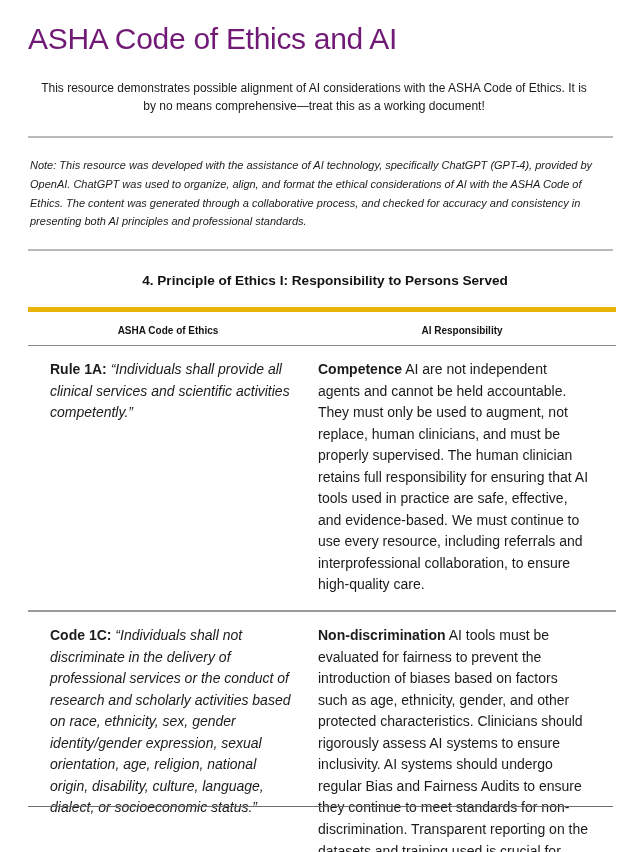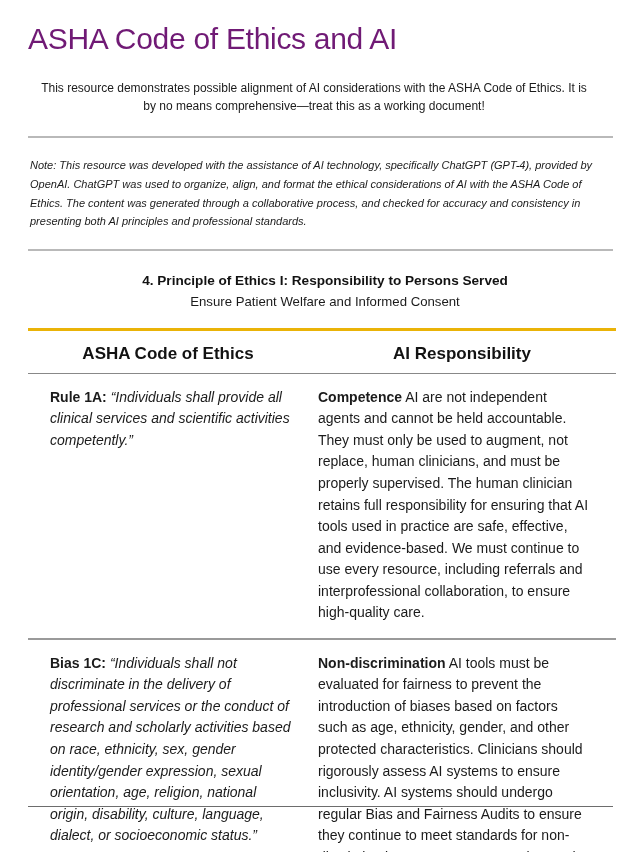--- a/index.html
+++ b/index.html
@@ -89,24 +89,24 @@
   .ethics-table {
     width: 588px;
     margin: 16px 0 0 8px;
     border-collapse: collapse;
     table-layout: fixed;
   }
   .ethics-table col.c-left  { width: 280px; }
   .ethics-table col.c-right { width: 308px; }
 
   .ethics-table thead th {
-    border-top: 3px solid #eab308;
+    border-top: 5px solid #eab308;
     border-bottom: 1px solid #888888;
     padding: 13px 6px 9px 6px;
-    font-size: 17px;
+    font-size: 10px;
     font-weight: 700;
     text-align: center;
     color: #121212;
   }
 
   .ethics-table tbody td {
     vertical-align: top;
     padding: 13px 18px 14px 22px;
     font-size: 14px;
     line-height: 1.54;
@@ -164,21 +164,20 @@
   <p class="intro">This resource demonstrates possible alignment of AI considerations with the ASHA Code of Ethics. It is by no means comprehensive—treat this as a working document!</p>
 
   <hr class="divider d-top">
 
   <p class="note">Note: This resource was developed with the assistance of AI technology, specifically ChatGPT (GPT-4), provided by OpenAI. ChatGPT was used to organize, align, and format the ethical considerations of AI with the ASHA Code of Ethics. The content was generated through a collaborative process, and checked for accuracy and consistency in presenting both AI principles and professional standards.</p>
 
   <hr class="divider d-note">
 
   <div class="section-head">
     <div class="section-title">4. Principle of Ethics I: Responsibility to Persons Served</div>
-    <div class="section-subtitle">Ensure Patient Welfare and Informed Consent</div>
   </div>
 
   <table class="ethics-table">
     <colgroup>
       <col class="c-left">
       <col class="c-right">
     </colgroup>
     <thead>
       <tr>
         <th>ASHA Code of Ethics</th>
@@ -189,21 +188,21 @@
       <tr>
         <td class="col-rule">
           <span class="lead">Rule 1A:</span><span> “Individuals shall provide all clinical services and scientific activities competently.”</span>
         </td>
         <td class="col-ai">
           <span class="lead">Competence</span><span> AI are not independent agents and cannot be held accountable. They must only be used to augment, not replace, human clinicians, and must be properly supervised. The human clinician retains full responsibility for ensuring that AI tools used in practice are safe, effective, and evidence-based. We must continue to use every resource, including referrals and interprofessional collaboration, to ensure high-quality care.</span>
         </td>
       </tr>
       <tr>
         <td class="col-rule">
-          <span class="lead">Bias 1C:</span><span> “Individuals shall not discriminate in the delivery of professional services or the conduct of research and scholarly activities based on race, ethnicity, sex, gender identity/gender expression, sexual orientation, age, religion, national origin, disability, culture, language, dialect, or socioeconomic status.”</span>
+          <span class="lead">Code 1C:</span><span> “Individuals shall not discriminate in the delivery of professional services or the conduct of research and scholarly activities based on race, ethnicity, sex, gender identity/gender expression, sexual orientation, age, religion, national origin, disability, culture, language, dialect, or socioeconomic status.”</span>
         </td>
         <td class="col-ai">
           <span class="lead">Non-discrimination</span><span> AI tools must be evaluated for fairness to prevent the introduction of biases based on factors such as age, ethnicity, gender, and other protected characteristics. Clinicians should rigorously assess AI systems to ensure inclusivity. AI systems should undergo regular Bias and Fairness Audits to ensure they continue to meet standards for non-discrimination. Transparent reporting on the datasets and training used is crucial for fairness.</span>
         </td>
       </tr>
     </tbody>
   </table>
 
   <hr class="footer-rule">
   <div class="footer">

